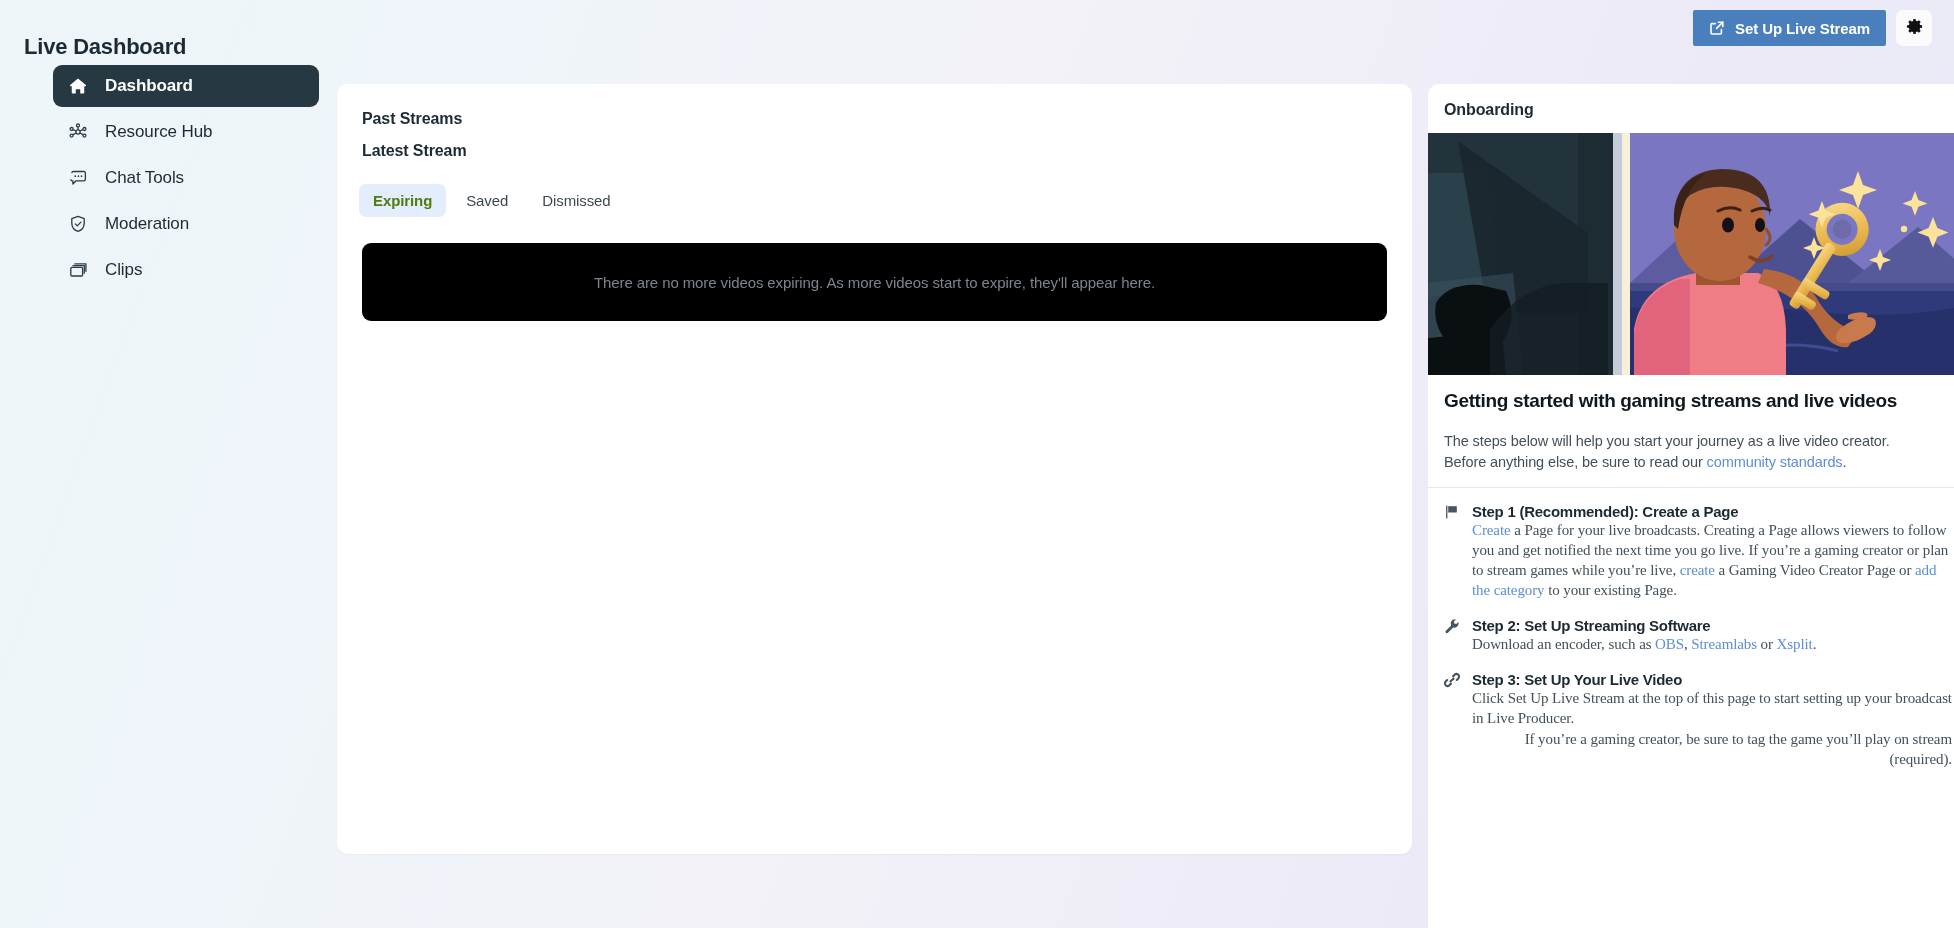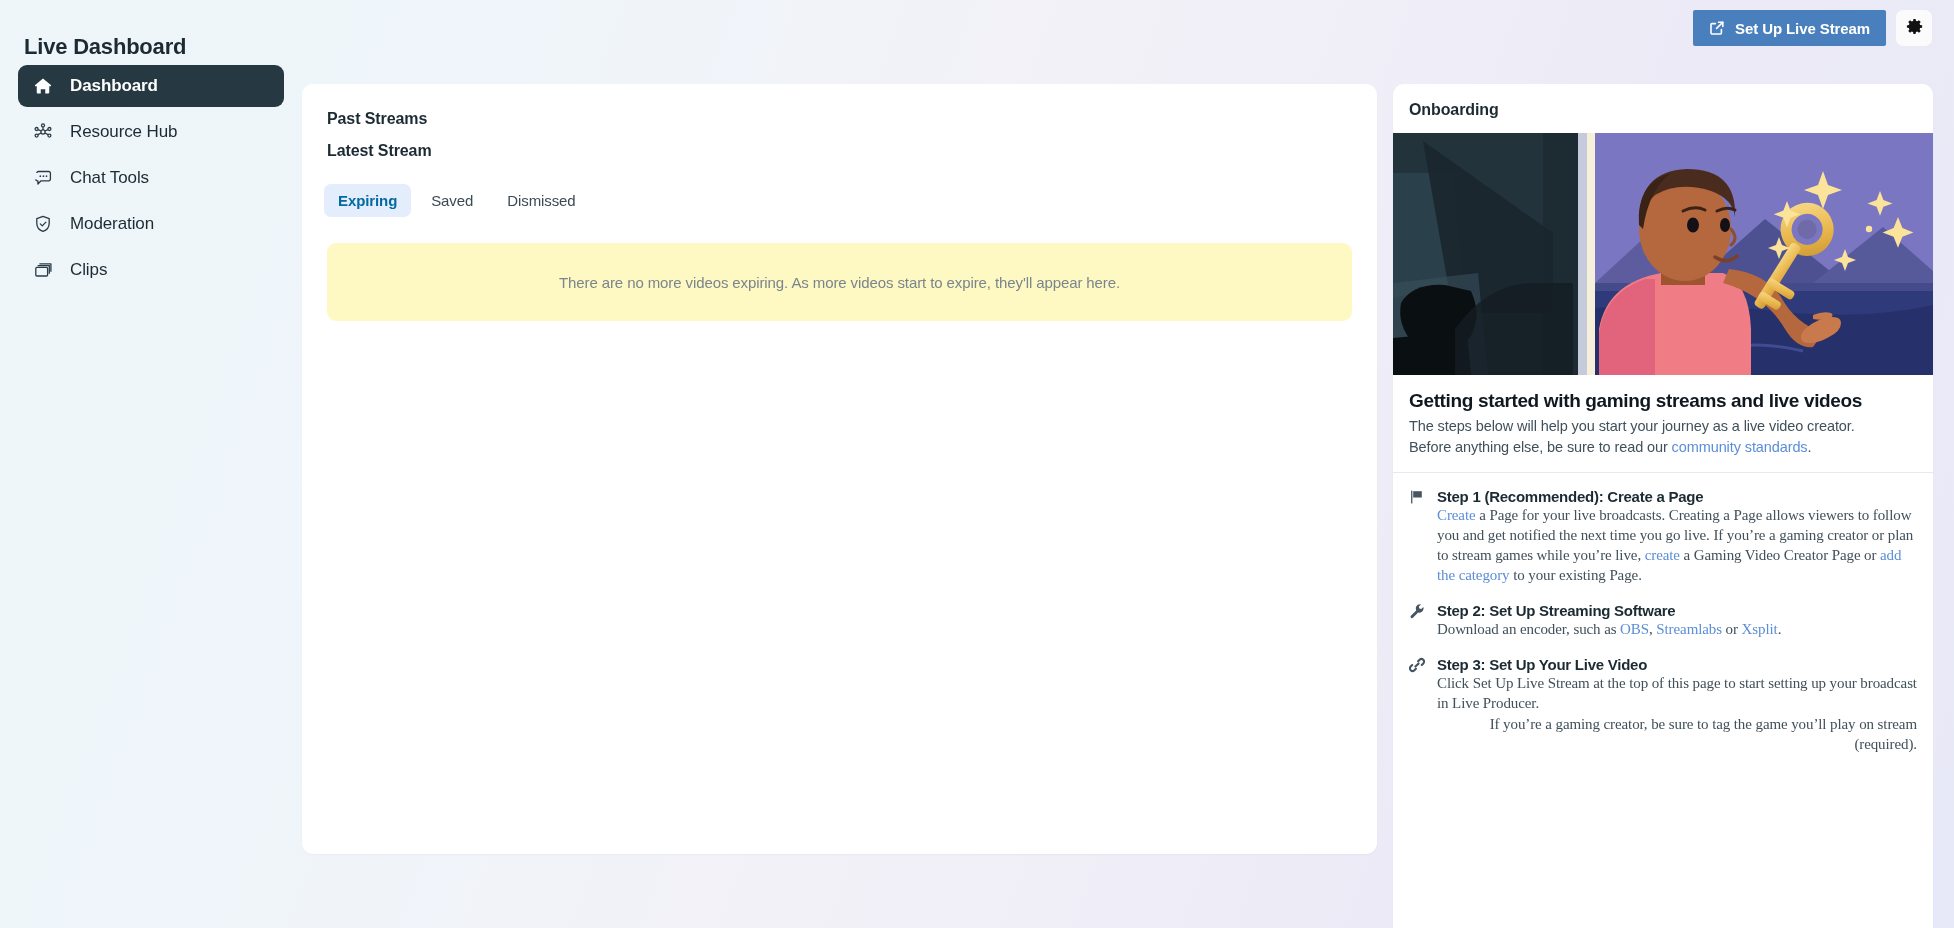--- a/index.html
+++ b/index.html
@@ -81,20 +81,21 @@
     align-items: flex-start;
     padding: 0 0 0 0;
     height: calc(928px - 56px);
   }
 
   
   .sidebar {
     width: 302px;
     flex: 0 0 302px;
     padding: 9px 18px 0 18px;
+    margin-left: 35px;
   }
   .nav-item {
     display: flex;
     align-items: center;
     gap: 16px;
     height: 42px;
     padding: 0 14px;
     border-radius: 9px;
     cursor: pointer;
     margin-bottom: 4px;
@@ -151,26 +152,26 @@
     border-radius: 7px;
     cursor: pointer;
     color: #3b4a52;
     background: transparent;
     border: none;
     font-family: "Liberation Sans", sans-serif;
     letter-spacing: -0.1px;
   }
   .tab.active {
     background: #e4edfb;
-    color: #0369a1;
+    color: #4d7c0f;
     font-weight: bold;
   }
 
   .empty-state {
-    background: #fef9c3;
+    background: #000000;
     border-radius: 9px;
     height: 78px;
     display: flex;
     align-items: center;
     justify-content: center;
     margin: 0 3px;
   }
   .empty-state-text {
     font-size: 15px;
     color: #7a858d;
@@ -205,21 +206,21 @@
     display: block;
   }
 
   .onb-body { padding: 14px 16px 0 16px; }
   .onb-title {
     font-size: 19px;
     font-weight: bold;
     letter-spacing: -0.35px;
     color: #10181f;
     line-height: 1.25;
-    margin-bottom: 4px;
+    margin-bottom: 19px;
   }
   .onb-desc {
     font-size: 14.5px;
     line-height: 1.33;
     color: #41505a;
     letter-spacing: -0.1px;
   }
   .onb-desc + .onb-desc { margin-top: 2px; }
   a.link {
     color: #5b8ed6;

